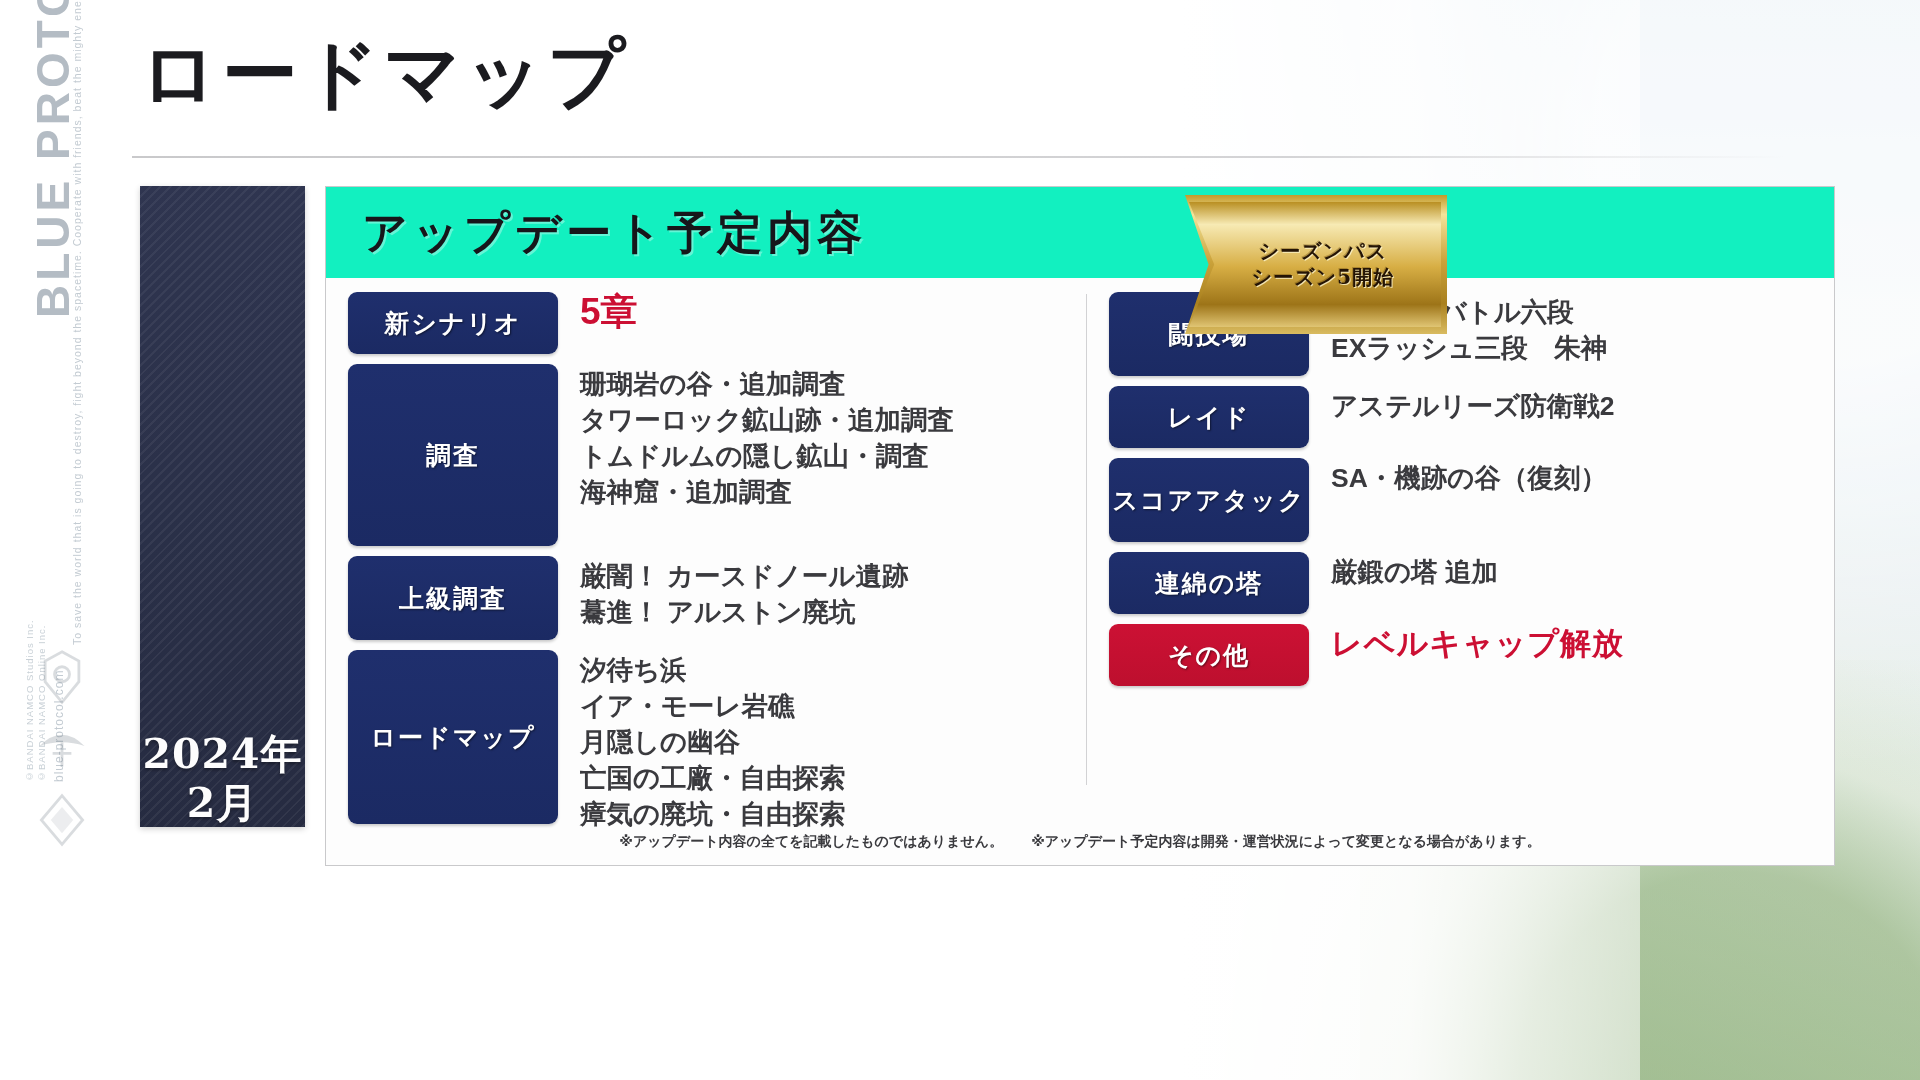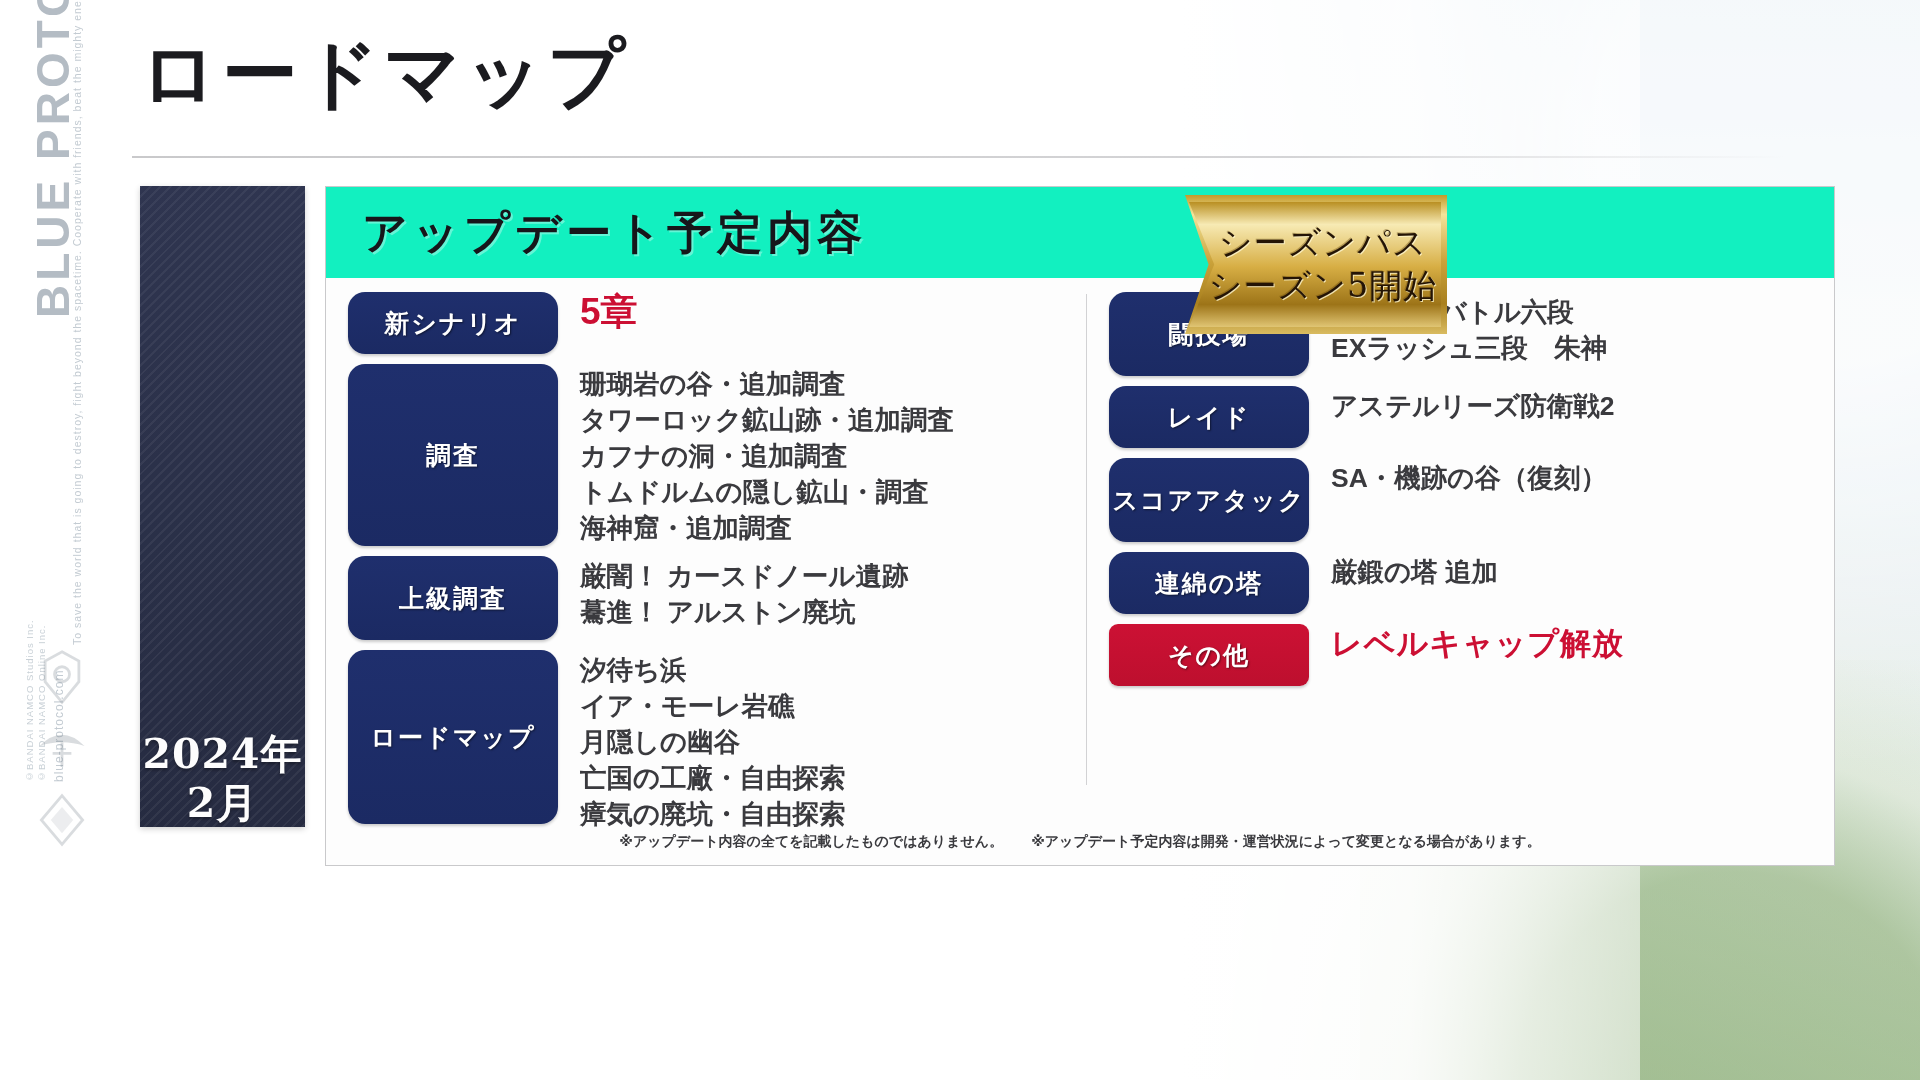--- a/index.html
+++ b/index.html
@@ -59,39 +59,39 @@
     text-shadow:2px 2px 0 rgba(255,255,255,.35);}
   #cols{position:absolute;left:0;top:91px;width:100%;height:525px;display:flex;}
   .col{box-sizing:border-box;padding:14px 0 0 0;}
   .colL{width:760px;padding-left:22px;}
   .divider{width:1px;background:#d2d2d4;margin:16px 0 18px 0;}
   .colR{flex:1;padding-left:22px;}
   .row{display:flex;align-items:flex-start;margin-bottom:10px;}
   .chip{flex:none;border-radius:9px;display:flex;align-items:center;justify-content:center;
     color:#fff;font-weight:bold;box-shadow:0 2px 3px rgba(0,0,0,.2);
     text-shadow:1px 1px 2px rgba(0,0,0,.5);}
-  .chip.navy{background:linear-gradient(180deg,#1f2f6d 0%,#1b2a63 100%);border-radius:17px;}
+  .chip.navy{background:linear-gradient(180deg,#1f2f6d 0%,#1b2a63 100%);}
   .chip.red{background:linear-gradient(180deg,#cc1134 0%,#bd0f2e 100%);}
   .colL .chip{width:210px;font-size:25px;letter-spacing:2px;}
   .colR .chip{width:200px;font-size:25px;letter-spacing:2px;}
   .vals{margin-left:22px;padding-top:2px;}
   .vals div{font-size:26.5px;line-height:36px;color:#3a3a3e;font-weight:bold;white-space:nowrap;}
   .vals div.accent{color:#cc0f33;font-size:37px;}
   .vals div.accentbig{color:#cc0f33;font-size:31px;letter-spacing:1px;}
   
   #ribbon{position:absolute;left:1185px;top:195px;width:262px;height:139px;z-index:9;
     background:linear-gradient(180deg,#c39a2b 0%,#f3e39a 14%,#caa23a 48%,#a9801f 78%,#d9bb60 100%);
     clip-path:polygon(0 0,100% 0,100% 100%,0 100%,9% 50%);
     box-shadow:3px 3px 7px rgba(0,0,0,.3);}
   #ribbonInner{position:absolute;inset:7px 6px 7px 4px;
     background:linear-gradient(180deg,#b98f22 0%,#f7eab4 18%,#d7ae44 52%,#9d7418 82%,#e0c574 100%);
     clip-path:polygon(0 0,100% 0,100% 100%,0 100%,10% 50%);
     display:flex;align-items:center;justify-content:center;}
-  #ribbonInner span{font-family:"DejaVu Serif","Liberation Serif",serif;font-weight:normal;
-    font-size:33px;line-height:1.28;color:#241405;text-align:center;letter-spacing:1px;
+  #ribbonInner span{font-family:"DejaVu Serif","Liberation Serif",serif;font-weight:bold;
+    font-size:20px;line-height:1.28;color:#241405;text-align:center;letter-spacing:1px;
     padding-left:16px;text-shadow:1px 1px 0 rgba(255,248,210,.8), -1px -1px 0 rgba(90,60,10,.35);}
   
   #notes{position:absolute;left:0;bottom:14px;width:100%;text-align:center;
     font-size:14px;color:#3a3a3e;font-weight:bold;}
   #notes span{margin:0 14px;}
 </style>
 </head>
 <body>
 
 <div id="bg"></div>
@@ -134,21 +134,20 @@
           <div class="chip navy" style="height: 62px;">新シナリオ</div>
           <div class="vals">
             <div class="accent">5章</div>
           </div>
         </div>
         <div class="row">
           <div class="chip navy" style="height: 182px;">調査</div>
           <div class="vals">
             <div>珊瑚岩の谷・追加調査</div>
             <div>タワーロック鉱山跡・追加調査</div>
-            <div>カフナの洞・追加調査</div>
             <div>トムドルムの隠し鉱山・調査</div>
             <div>海神窟・追加調査</div>
           </div>
         </div>
         <div class="row">
           <div class="chip navy" style="height: 84px;">上級調査</div>
           <div class="vals">
             <div>厳闇！ カースドノール遺跡</div>
             <div>驀進！ アルストン廃坑</div>
           </div>

